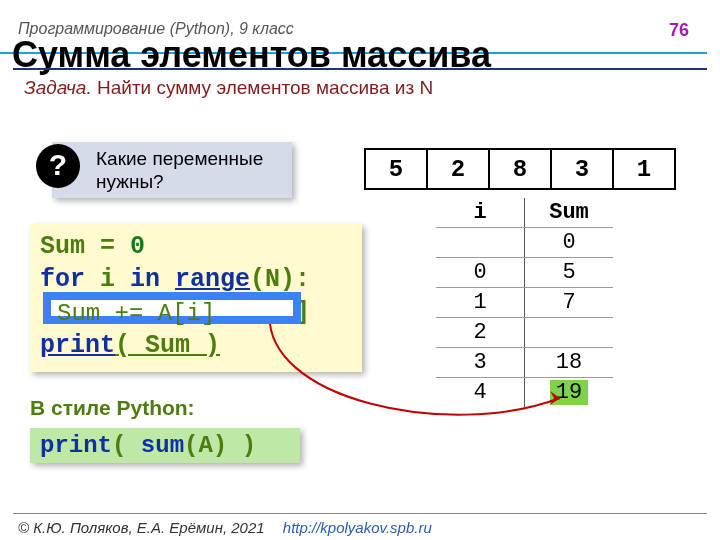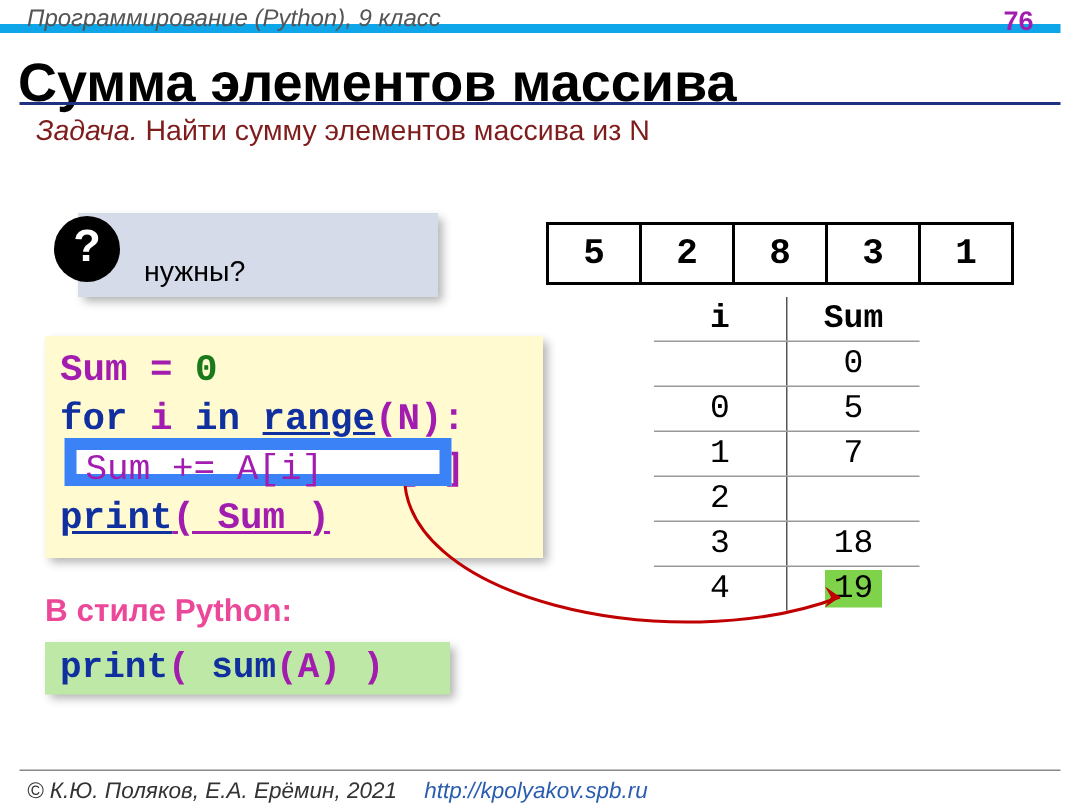--- a/index.html
+++ b/index.html
@@ -6,25 +6,25 @@
     margin: 0;
     font-family: Arial, "Helvetica", sans-serif;
     background: #fff;
     width: 720px;
     height: 540px;
     position: relative;
     overflow: hidden;
   }
   .header-line {
     position: absolute;
-    top: 0;
+    top: 16px;
     left: 0;
     right: 13px;
-    height: 22px;
-    border-bottom: 6px solid #0ea5e9;
+    height: 38px;
+    border-bottom: 2px solid #0ea5e9;
     font-style: italic;
     color: #555;
     font-size: 16px;
     padding: 4px 12px 0 18px;
     box-sizing: border-box;
   }
   .page-number {
     position: absolute;
     right: 18px;
     top: 4px;
@@ -136,21 +136,21 @@
     background: #fffad0;
     box-shadow: 3px 3px 6px rgba(0,0,0,0.3);
     padding: 6px 10px 10px 10px;
     font-family: Consolas, "Courier New", monospace;
     font-size: 25px;
     font-weight: bold;
     line-height: 1.32;
   }
   .tok-blue { color: #1030a0; }
   .tok-green { color: #1a7a1a; }
-  .tok-black { color: #a21caf; margin-top: 36px; }
+  .tok-black { color: #4d7c0f; margin-top: 36px; }
   .code-highlight-box {
     position: absolute;
     left: 43px;
     top: 292px;
     width: 258px;
     height: 32px;
     border: 8px solid #3b82f6;
     background: #fff;
     padding: 0px 6px;
     box-sizing: border-box;
@@ -158,21 +158,21 @@
     font-size: 24px;
     font-weight: normal;
     line-height: 28px;
     z-index: 3;
   }
 
   .py-label {
     position: absolute;
     left: 30px;
     top: 396px;
-    color: #ec4899;
+    color: #4d7c0f;
     font-size: 21px;
     font-weight: bold;
   }
   .py-code-box {
     position: absolute;
     left: 30px;
     top: 428px;
     width: 250px;
     background: #bde8a5;
     box-shadow: 3px 3px 6px rgba(0,0,0,0.3);
@@ -222,21 +222,21 @@
 <div class="title">Сумма элементов массива</div>
 <div class="title-underline"></div>
 
 <div class="task">
   <em>Задача.</em>
   <span>Найти сумму элементов массива из N</span><br>
   &nbsp;&nbsp;&nbsp;
 </div>
 
 <div class="question-box">
-  <br>
+  <span>Какие переменные</span><br>
   <span>нужны?</span>
 </div>
 <div class="question-circle">?</div>
 
 <table class="array-table">
   <tbody>
       <tr>
     <td>5</td>
     <td>2</td>
     <td>8</td>

